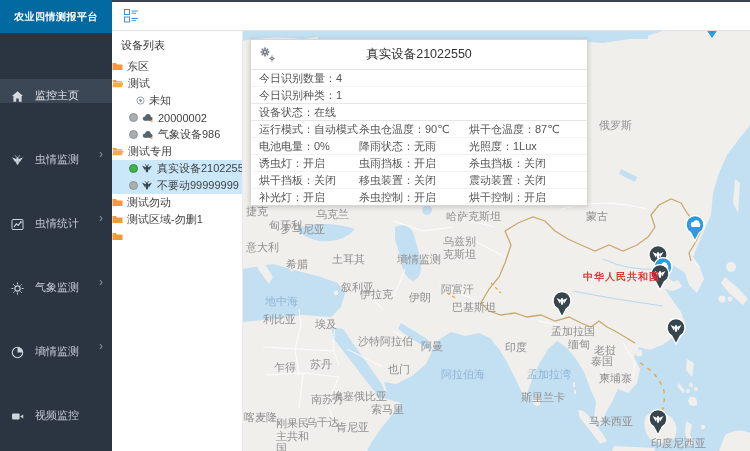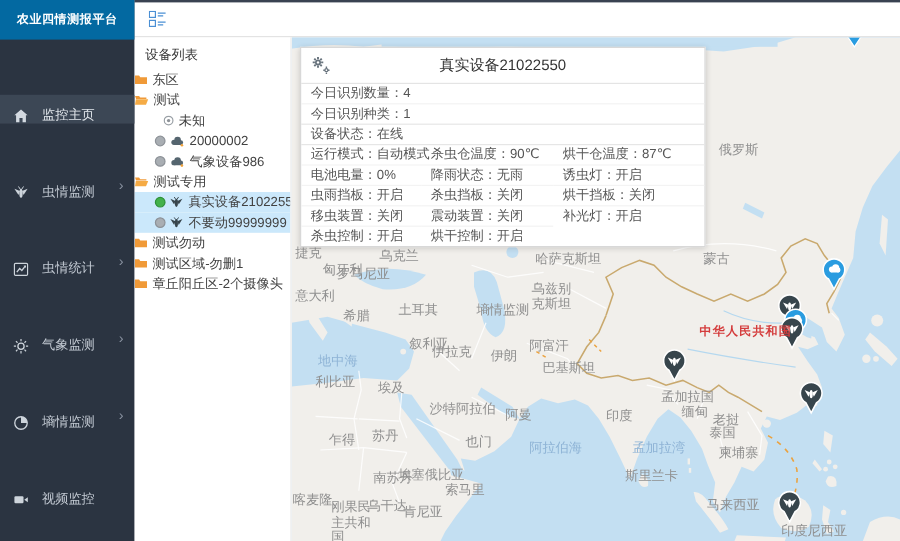--- a/index.html
+++ b/index.html
@@ -298,21 +298,20 @@
         </span>
       <span class="dp-label">测试区域-勿删1</span>
     </div>
 
     <div class="dp-item">
       <span class="ic">
           <svg width="11" height="9" viewBox="0 0 11 9">
             <path d="M0.5,1 h3.4 l1,1.4 h5.6 v5.6 h-10 Z" fill="#f09a38"></path>
           </svg>
         </span>
-      <span class="dp-label">章丘阳丘区-2个摄像头</span>
     </div>
   </div>
 
   <div class="map">
     <svg class="geo" width="507" height="420" viewBox="0 0 507 420">
 
       <rect x="0" y="0" width="507" height="420" fill="#c3dff2"></rect>
 
       <path fill="#f1efeb" d="M-2,420 L-2,10 Q30,4 60,8 L75,6 L120,12 L180,7 L240,12 L300,8 L360,12 L400,6 L420,0 L509,0 L509,92 L496,108 L484,124 L476,142 L470,162 L468,184 L461,200 L455,214 L450,226 L456,234 L461,248 L454,262 L446,254 L442,242 L433,236 L425,231 L419,238 L428,247 L436,250 L439,256 L430,260 L422,258 L430,270 L438,281 L442,292 L434,303 L421,313 L407,319 L396,316 L391,326 L397,338 L394,352 L385,362 L375,358 L369,371 L362,383 L357,396 L351,387 L353,371 L347,357 L342,343 L333,328 L324,317 L314,310 L305,318 L296,333 L288,351 L282,368 L274,351 L265,333 L256,318 L247,307 L236,302 L222,305 L208,301 L197,308 L190,318 L183,333 L169,345 L153,353 L141,351 L146,367 L158,372 L148,385 L137,399 L128,412 L124,420 Z"></path>
 
@@ -546,20 +545,21 @@
       <div class="p-row"><span>今日识别数量</span><span>：</span><span>4</span></div>
       <div class="p-row strong"><span>今日识别种类</span><span>：</span><span>1</span></div>
       <div class="p-row strong"><span>设备状态</span><span>：</span><span>在线</span></div>
 
       <div class="p-grid">
         <div class="p-cell"><span>运行模式</span><span>：</span><span>自动模式</span></div>
         <div class="p-cell"><span>杀虫仓温度</span><span>：</span><span>90℃</span></div>
         <div class="p-cell"><span>烘干仓温度</span><span>：</span><span>87℃</span></div>
         <div class="p-cell"><span>电池电量</span><span>：</span><span>0%</span></div>
         <div class="p-cell"><span>降雨状态</span><span>：</span><span>无雨</span></div>
+        <div class="p-cell"><span>光照度</span><span>：</span><span>1Lux</span></div>
         <div class="p-cell"><span>诱虫灯</span><span>：</span><span>开启</span></div>
         <div class="p-cell"><span>虫雨挡板</span><span>：</span><span>开启</span></div>
         <div class="p-cell"><span>杀虫挡板</span><span>：</span><span>关闭</span></div>
         <div class="p-cell"><span>烘干挡板</span><span>：</span><span>关闭</span></div>
         <div class="p-cell"><span>移虫装置</span><span>：</span><span>关闭</span></div>
         <div class="p-cell"><span>震动装置</span><span>：</span><span>关闭</span></div>
         <div class="p-cell"><span>补光灯</span><span>：</span><span>开启</span></div>
         <div class="p-cell"><span>杀虫控制</span><span>：</span><span>开启</span></div>
         <div class="p-cell"><span>烘干控制</span><span>：</span><span>开启</span></div>
       </div>

